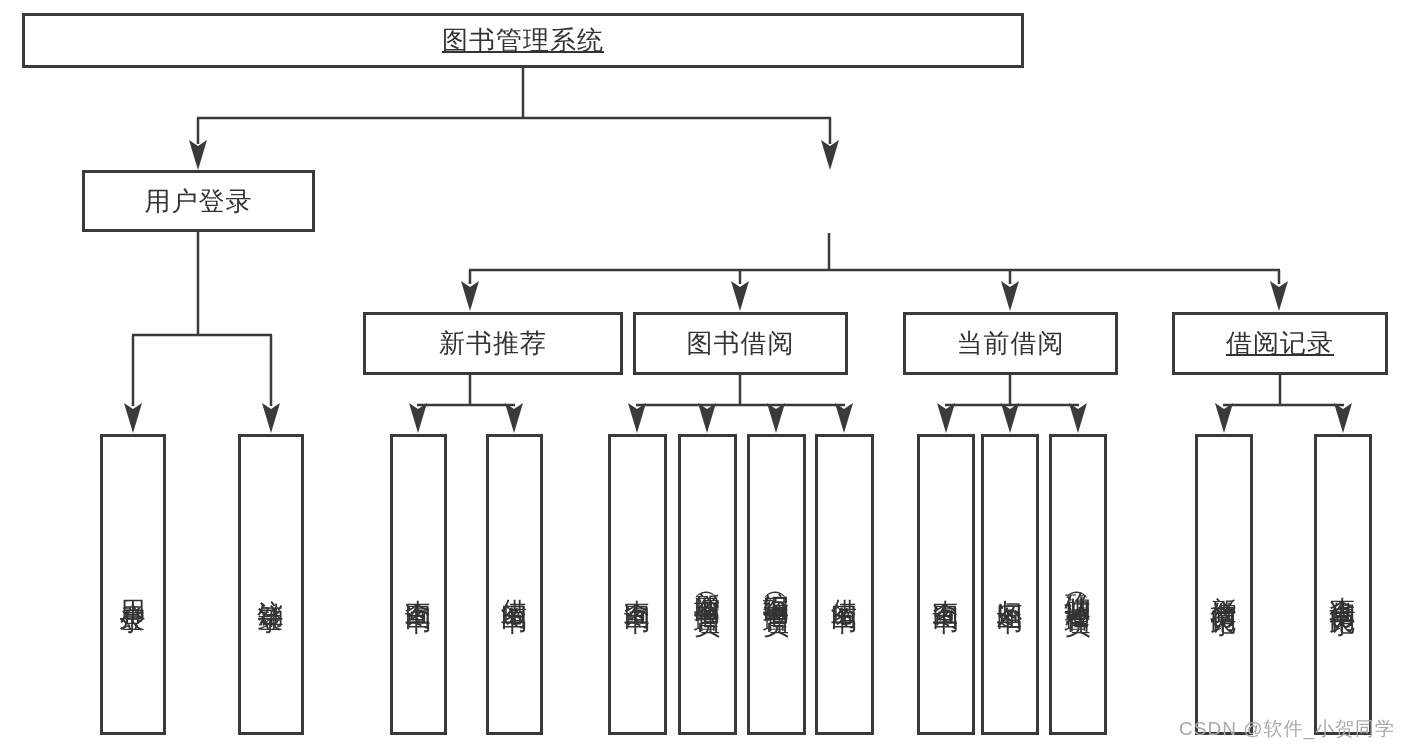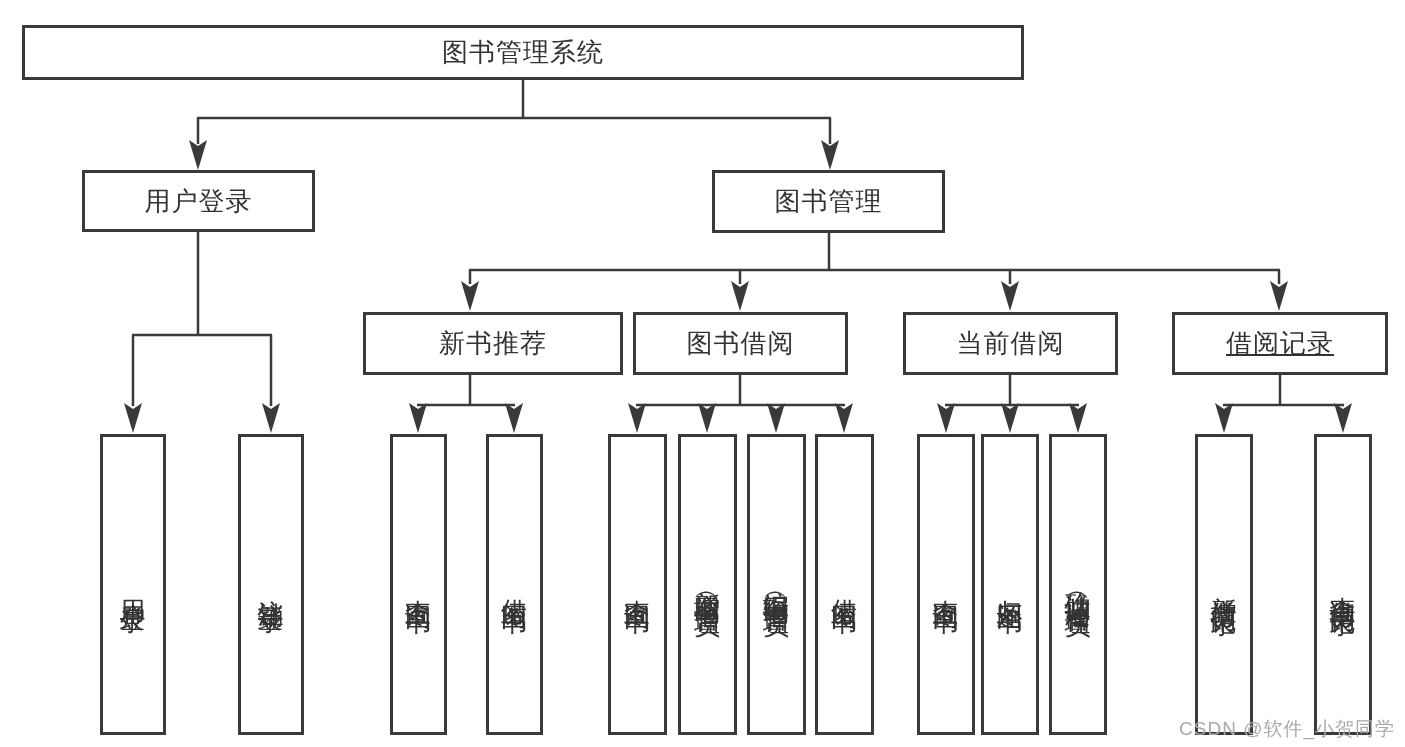--- a/index.html
+++ b/index.html
@@ -80,24 +80,23 @@
       <polygon points="698,403 707,409 716,403 707,433" fill="#3a3a3a"></polygon>
       <polygon points="767,403 776,409 785,403 776,433" fill="#3a3a3a"></polygon>
       <polygon points="835,403 844,409 853,403 844,433" fill="#3a3a3a"></polygon>
       <polygon points="937,403 946,409 955,403 946,433" fill="#3a3a3a"></polygon>
       <polygon points="1001,403 1010,409 1019,403 1010,433" fill="#3a3a3a"></polygon>
       <polygon points="1069,403 1078,409 1087,403 1078,433" fill="#3a3a3a"></polygon>
       <polygon points="1215,403 1224,409 1233,403 1224,433" fill="#3a3a3a"></polygon>
       <polygon points="1334,403 1343,409 1352,403 1343,433" fill="#3a3a3a"></polygon>
     </svg>
 
-  <div class="box hbox" style="left:22px;top:25px;width:1002px;height:55px;">图书管理系统</div>
+  <div class="box hbox" style="left:22px;top:13px;width:1002px;height:55px;text-decoration:underline;">图书管理系统</div>
 
   <div class="box hbox" style="left:82px;top:170px;width:233px;height:62px;">用户登录</div>
-  <div class="box hbox" style="left:712px;top:170px;width:233px;height:63px;">图书管理</div>
 
   <div class="box hbox" style="left:363px;top:312px;width:260px;height:63px;">新书推荐</div>
   <div class="box hbox" style="left:633px;top:312px;width:215px;height:63px;">图书借阅</div>
   <div class="box hbox" style="left:903px;top:312px;width:215px;height:63px;">当前借阅</div>
   <div class="box hbox" style="left:1172px;top:312px;width:216px;height:63px;text-decoration:underline;">借阅记录</div>
 
   <div class="box vbox" style="left:100px;width:66px;">用户登录</div>
   <div class="box vbox" style="left:238px;width:66px;">注销登录</div>
 
   <div class="box vbox" style="left:390px;width:57px;">查询图书</div>

